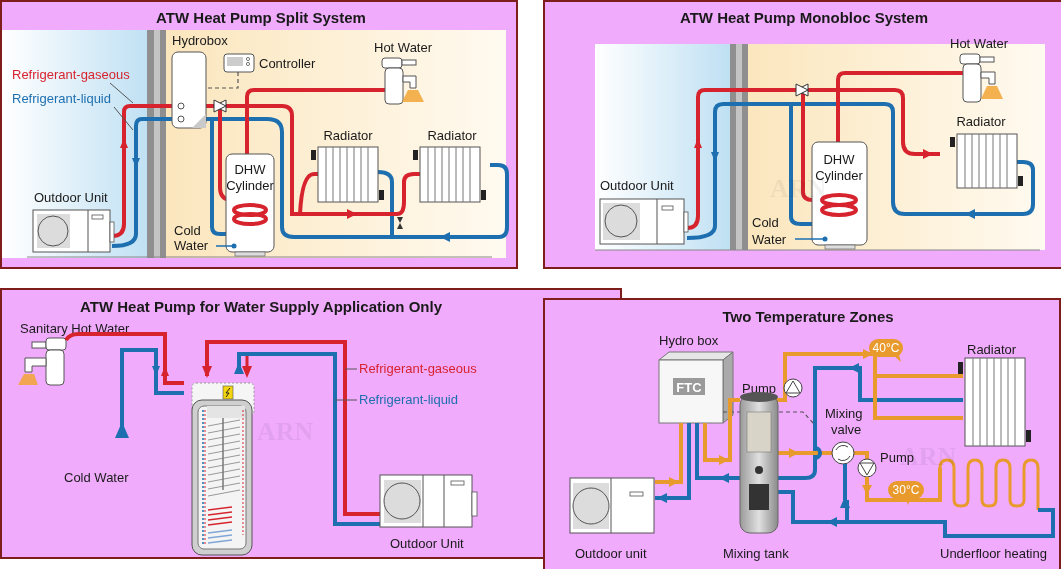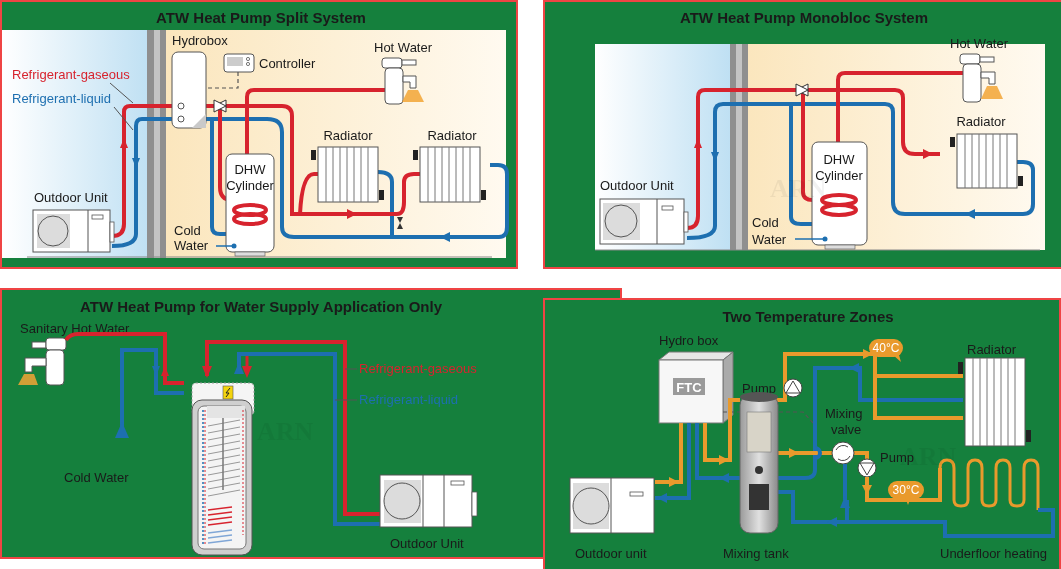--- a/index.html
+++ b/index.html
@@ -1,18 +1,18 @@
 <!DOCTYPE html>
 <html><head>
 <meta charset="utf-8">
 <style>
   html, body { margin: 0; padding: 0; background: #ffffff; }
   body { width: 1061px; height: 569px; position: relative; overflow: hidden;
          font-family: "Liberation Sans", "DejaVu Sans", sans-serif; }
-  .panel { position: absolute; border: 2px solid #ef4444; background: #15803d; box-sizing: border-box; overflow: hidden; }
+  .panel { position: absolute; border: 2px solid #7f1d1d; background: #f0abfc; box-sizing: border-box; overflow: hidden; }
   .panel svg { position: absolute; left: 0; top: 0; }
   .ttl { font-family: "Liberation Sans", sans-serif; font-weight: bold; font-size: 15px; fill: #1a1a1a; }
   .lbl { font-family: "Liberation Sans", sans-serif; font-size: 13px; fill: #1a1a1a; }
   .lbl-red { font-family: "Liberation Sans", sans-serif; font-size: 13px; fill: #d7232e; }
   .lbl-blue { font-family: "Liberation Sans", sans-serif; font-size: 13px; fill: #1d6fb0; }
   .tag { font-family: "Liberation Sans", sans-serif; font-size: 12px; fill: #ffffff; }
   .ftc { font-family: "Liberation Sans", sans-serif; font-weight: bold; font-size: 13px; fill: #ffffff; }
   .wm { font-family: "Liberation Serif", serif; font-size: 26px; fill: #000; opacity: 0.05; font-weight: bold; }
   .red { stroke: #d7232e; stroke-width: 4; fill: none; }
   .blue { stroke: #1d6fb0; stroke-width: 4; fill: none; }

